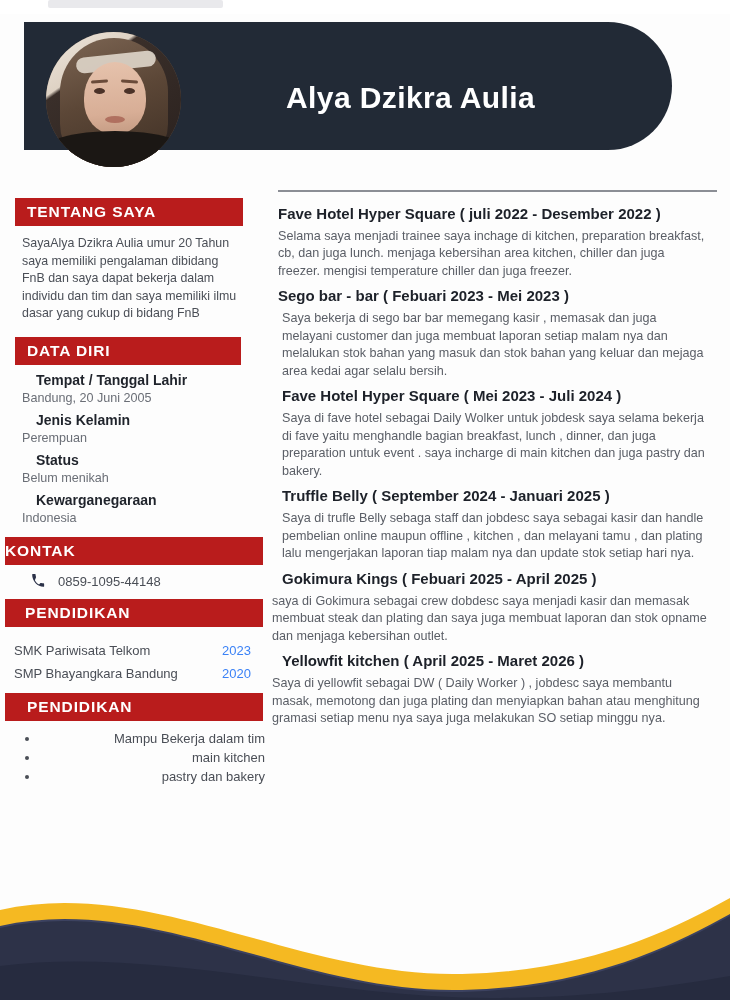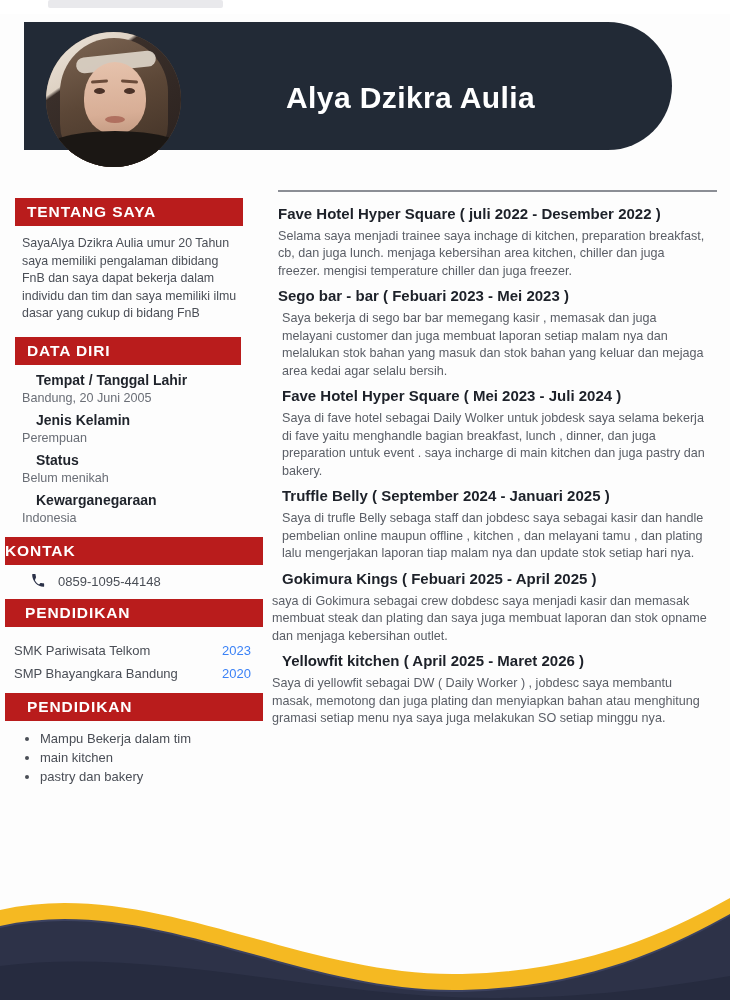--- a/index.html
+++ b/index.html
@@ -203,20 +203,21 @@
     font-size: 13px;
     color: #4a4e56;
   }
   .edu-row .school { flex: 1 1 auto; }
   .edu-row .year { flex: 0 0 auto; margin-left: 10px; color: #3b82f6; }
 
   .skills {
     margin: 10px 0 0 0;
     padding: 0 0 0 40px;
     list-style: disc;
+    text-align: right;
   }
   .skills li {
     font-size: 13px;
     color: #4a4e56;
     margin-bottom: 4px;
   }
 
   
   .exp-heading {
     font-size: 17px;

